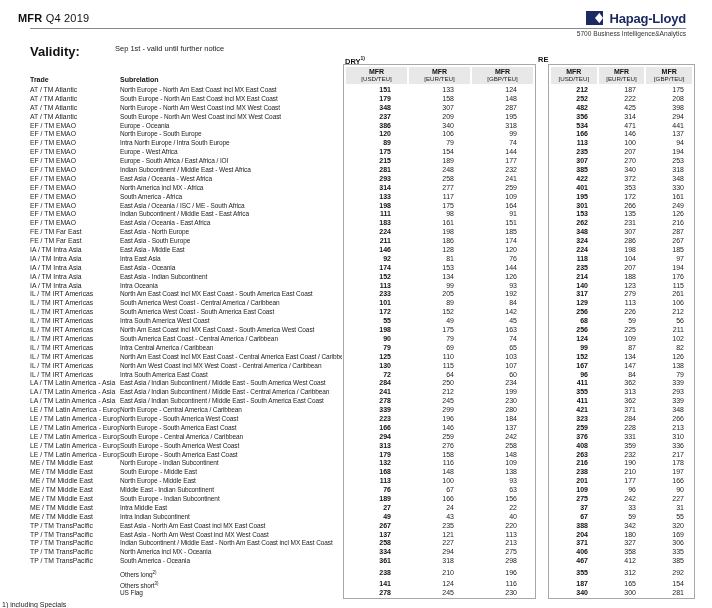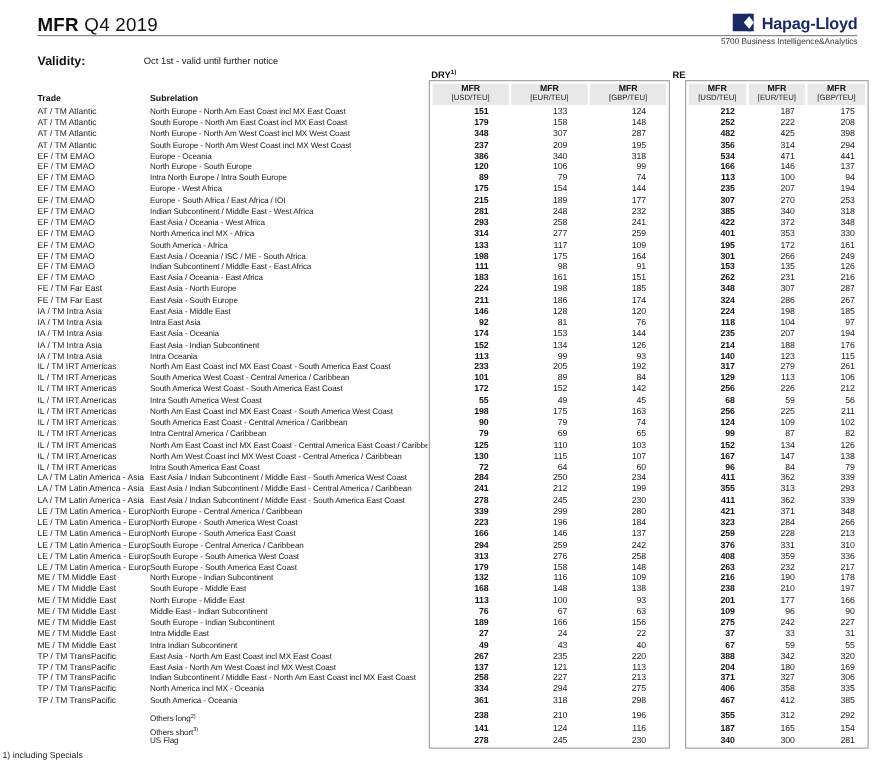--- a/index.html
+++ b/index.html
@@ -1,28 +1,28 @@
 <!DOCTYPE html>
 <html><head>
 <meta charset="utf-8">
 <style>
   html,body{margin:0;padding:0}
   body{width:712px;height:608px;background:#ffffff;position:relative;overflow:hidden;
        font-family:"Liberation Sans",sans-serif;color:#222}
   .page{position:absolute;inset:0}
 
-  .title{position:absolute;left:30px;top:12px;font-size:15px;color:#111;letter-spacing:.2px}
+  .title{position:absolute;left:18px;top:12px;font-size:11px;color:#111;letter-spacing:.2px}
   .title .tb{font-weight:bold}
   .rule{position:absolute;left:30px;top:28px;width:656px;height:1px;background:#8a8a8a}
 
   .logo{position:absolute;right:26px;top:10px;display:flex;align-items:flex-end;gap:5px}
   .logo-text{font-size:13px;font-weight:bold;color:#1b2a63;letter-spacing:-.2px}
   .logo-sub{position:absolute;right:26px;top:30px;font-size:6.6px;color:#333}
 
-  .validity-label{position:absolute;left:30px;top:44px;font-size:10px;font-weight:bold;color:#111}
+  .validity-label{position:absolute;left:30px;top:44px;font-size:13px;font-weight:bold;color:#111}
   .validity-value{position:absolute;left:115px;top:44px;font-size:7.5px;color:#222}
 
   .sec-label{position:absolute;top:55px;font-size:7.5px;font-weight:bold;color:#111}
   .sec-label sup{font-size:5px}
   .dry-label{left:345px}
   .re-label{left:538px}
 
   .box{position:absolute;top:64px;height:535px;border:1px solid #a8a8a8;background:transparent;box-sizing:border-box}
   .dry-box{left:343px;width:193px}
   .re-box{left:548px;width:147px}
@@ -66,21 +66,21 @@
   <div class="logo">
     <svg class="logo-icon" width="18" height="16" viewBox="0 0 18 16">
       <polygon points="0,1 15,1 9,8 15,15 0,15" fill="#1b2a63"></polygon>
       <polygon points="12,1 17,1 17,15 12,15 17,8" fill="#1b2a63"></polygon>
     </svg>
     <span class="logo-text">Hapag-Lloyd</span>
   </div>
   <div class="logo-sub">5700 Business Intelligence&amp;Analytics</div>
 
   <div class="validity-label">Validity:</div>
-  <div class="validity-value">Oct 1st - valid until further notice</div>
+  <div class="validity-value">Sep 1st - valid until further notice</div>
 
   <div class="sec-label dry-label"><span>DRY</span><sup>1)</sup></div>
   <div class="sec-label re-label">RE</div>
 
   <div class="box dry-box">
     <div class="hdrs">
       <div class="hd">
           <div class="mfr">MFR</div>
           <div class="unit">[USD/TEU]</div>
         </div>

